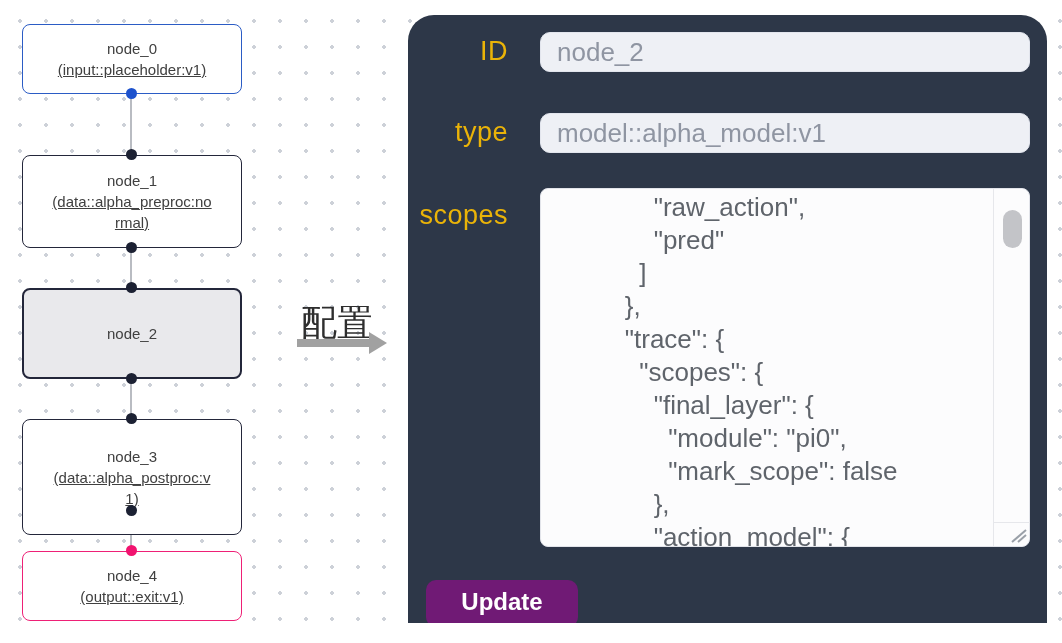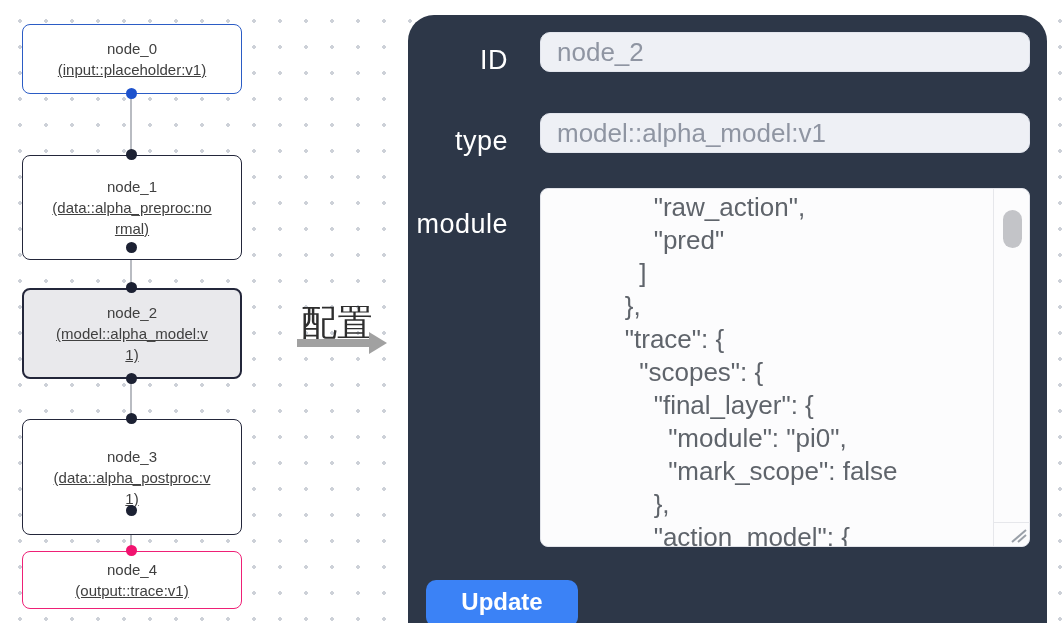--- a/index.html
+++ b/index.html
@@ -18,24 +18,24 @@
     position:absolute;left:22px;width:220px;box-sizing:border-box;
     background:#ffffff;border:1.5px solid #23263a;border-radius:8px;
     display:flex;flex-direction:column;align-items:center;justify-content:center;
     text-align:center;color:#404040;font-size:15px;line-height:21px;font-weight:500;
   }
   .node .sub{max-width:162px;word-break:break-all;text-decoration:underline;}
   .node-input{border-color:#2b5cc5;}
   .node-output{border-color:#ee2076;}
   .node-selected{background:#e9e9ec;border-width:2px;border-color:#23263a;}
   #node0{top:24px;height:70px;}
-  #node1{top:155px;height:105px;}
+  #node1{top:155px;height:93px;}
   #node2{top:288px;height:91px;}
   #node3{top:419px;height:116px;}
-  #node4{top:551px;height:58px;}
+  #node4{top:551px;height:70px;}
   .edge{position:absolute;left:130px;width:2px;background:#b9bcc2;}
   #edge0{top:94px;height:61px;}
   #edge1{top:248px;height:40px;}
   #edge2{top:379px;height:40px;}
   #edge3{top:511px;height:40px;}
   .handle{position:absolute;left:126px;width:11px;height:11px;border-radius:50%;background:#1c2133;}
   .handle-blue{background:#1d52cd;}
   .handle-pink{background:#f1136f;}
   
   .arrow-label{
@@ -47,21 +47,21 @@
     position:absolute;left:369px;top:332px;width:0;height:0;
     border-left:18px solid #a1a1a1;border-top:11px solid transparent;border-bottom:11px solid transparent;
   }
   
   .panel{
     position:absolute;left:408px;top:15px;width:639px;height:608px;
     background:#2d3748;border-radius:26px 26px 0 0;overflow:hidden;
   }
   .plabel{
     position:absolute;left:0;width:100px;text-align:right;
-    font-size:27px;color:#ffffff;letter-spacing:.5px;margin-top:9px;
+    font-size:27px;color:#eab308;letter-spacing:.5px;
   }
   #id-label{top:21px;}
   #type-label{top:102px;}
   #config-label{top:185px;}
   .pinput{
     position:absolute;left:132px;width:490px;height:40px;box-sizing:border-box;
     background:#eef0f5;border:1px solid #e2e5ed;border-radius:10px;
     color:#8f95a2;font-size:26px;padding:0 16px;font-family:inherit;outline:none;
   }
   #id-input{top:17px;}
@@ -72,21 +72,21 @@
     color:#5f646b;font-size:26px;line-height:33px;
     padding:2px 10px 0 26px;resize:none;overflow:hidden;white-space:pre;
     font-family:inherit;outline:none;
   }
   .sb-divider{position:absolute;left:585px;top:174px;width:1px;height:357px;background:#e6e7eb;}
   .sb-thumb{position:absolute;left:595px;top:195px;width:19px;height:38px;border-radius:10px;background:#c3c4c8;}
   .sb-corner{position:absolute;left:586px;top:507px;width:36px;height:1px;background:#e6e7eb;}
   .resize-grip{position:absolute;left:600px;top:512px;width:22px;height:18px;}
   .update-btn{
     position:absolute;left:18px;top:565px;width:152px;height:47px;
-    background:#3b82f6;border:none;border-radius:10px;
+    background:#701a75;border:none;border-radius:10px;
     color:#ffffff;font-size:24px;font-weight:600;font-family:inherit;
     display:flex;align-items:center;justify-content:center;padding-bottom:4px;cursor:pointer;
   }
 </style>
 </head>
 <body>
 
 <div class="dot-grid"></div>
 
 <div class="edge" id="edge0"></div>
@@ -97,29 +97,28 @@
 <div class="node node-input" id="node0">
   <div>node_0</div>
   <div class="sub">(input::placeholder:v1)</div>
 </div>
 <div class="node" id="node1">
   <div>node_1</div>
   <div class="sub">(data::alpha_preproc:normal)</div>
 </div>
 <div class="node node-selected" id="node2">
   <div>node_2</div>
-  <div class="sub">(model::alpha_model:v1)</div>
 </div>
 <div class="node" id="node3">
   <div>node_3</div>
   <div class="sub">(data::alpha_postproc:v1)</div>
 </div>
 <div class="node node-output" id="node4">
   <div>node_4</div>
-  <div class="sub">(output::trace:v1)</div>
+  <div class="sub">(output::exit:v1)</div>
 </div>
 
 <div class="handle handle-blue" style="top:88px"></div>
 <div class="handle" style="top:149px"></div>
 <div class="handle" style="top:242px"></div>
 <div class="handle" style="top:282px"></div>
 <div class="handle" style="top:373px"></div>
 <div class="handle" style="top:413px"></div>
 <div class="handle" style="top:505px"></div>
 <div class="handle handle-pink" style="top:545px"></div>
@@ -128,21 +127,21 @@
 <div class="arrow-shaft"></div>
 <div class="arrow-head"></div>
 
 <div class="panel">
   <div class="plabel" id="id-label">ID</div>
   <input class="pinput" id="id-input" type="text" value="node_2" style="">
 
   <div class="plabel" id="type-label">type</div>
   <input class="pinput" id="type-input" type="text" value="model::alpha_model:v1" style="">
 
-  <div class="plabel" id="config-label">module</div>
+  <div class="plabel" id="config-label">scopes</div>
   <textarea class="pta" id="config-textarea" spellcheck="false" style="">            "raw_action",
             "pred"
           ]
         },
         "trace": {
           "scopes": {
             "final_layer": {
               "module": "pi0",
               "mark_scope": false
             },

